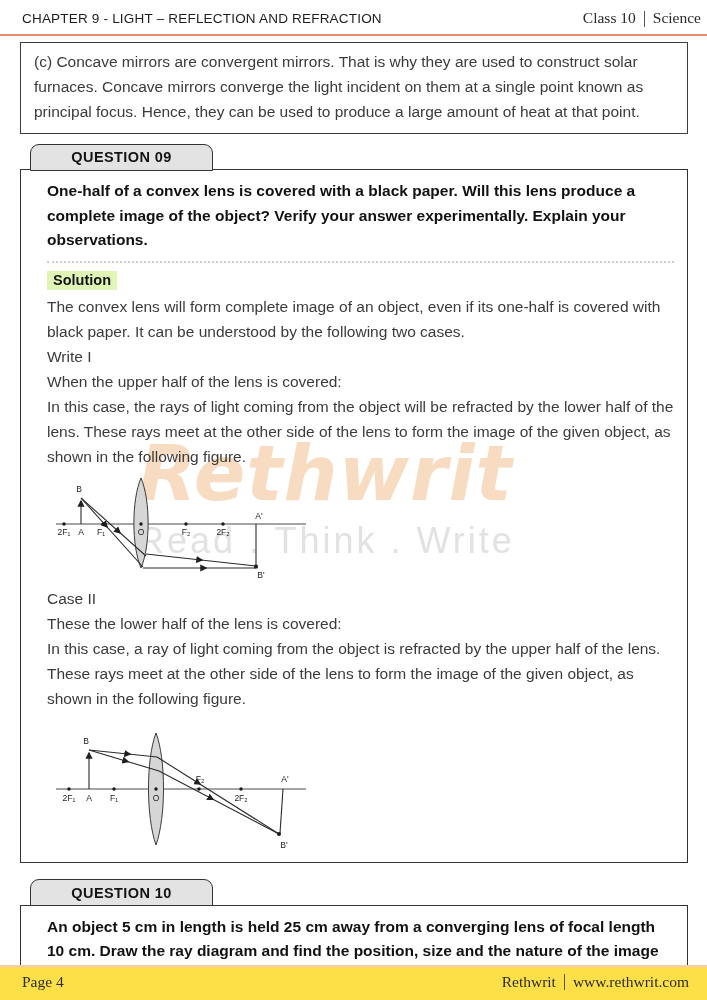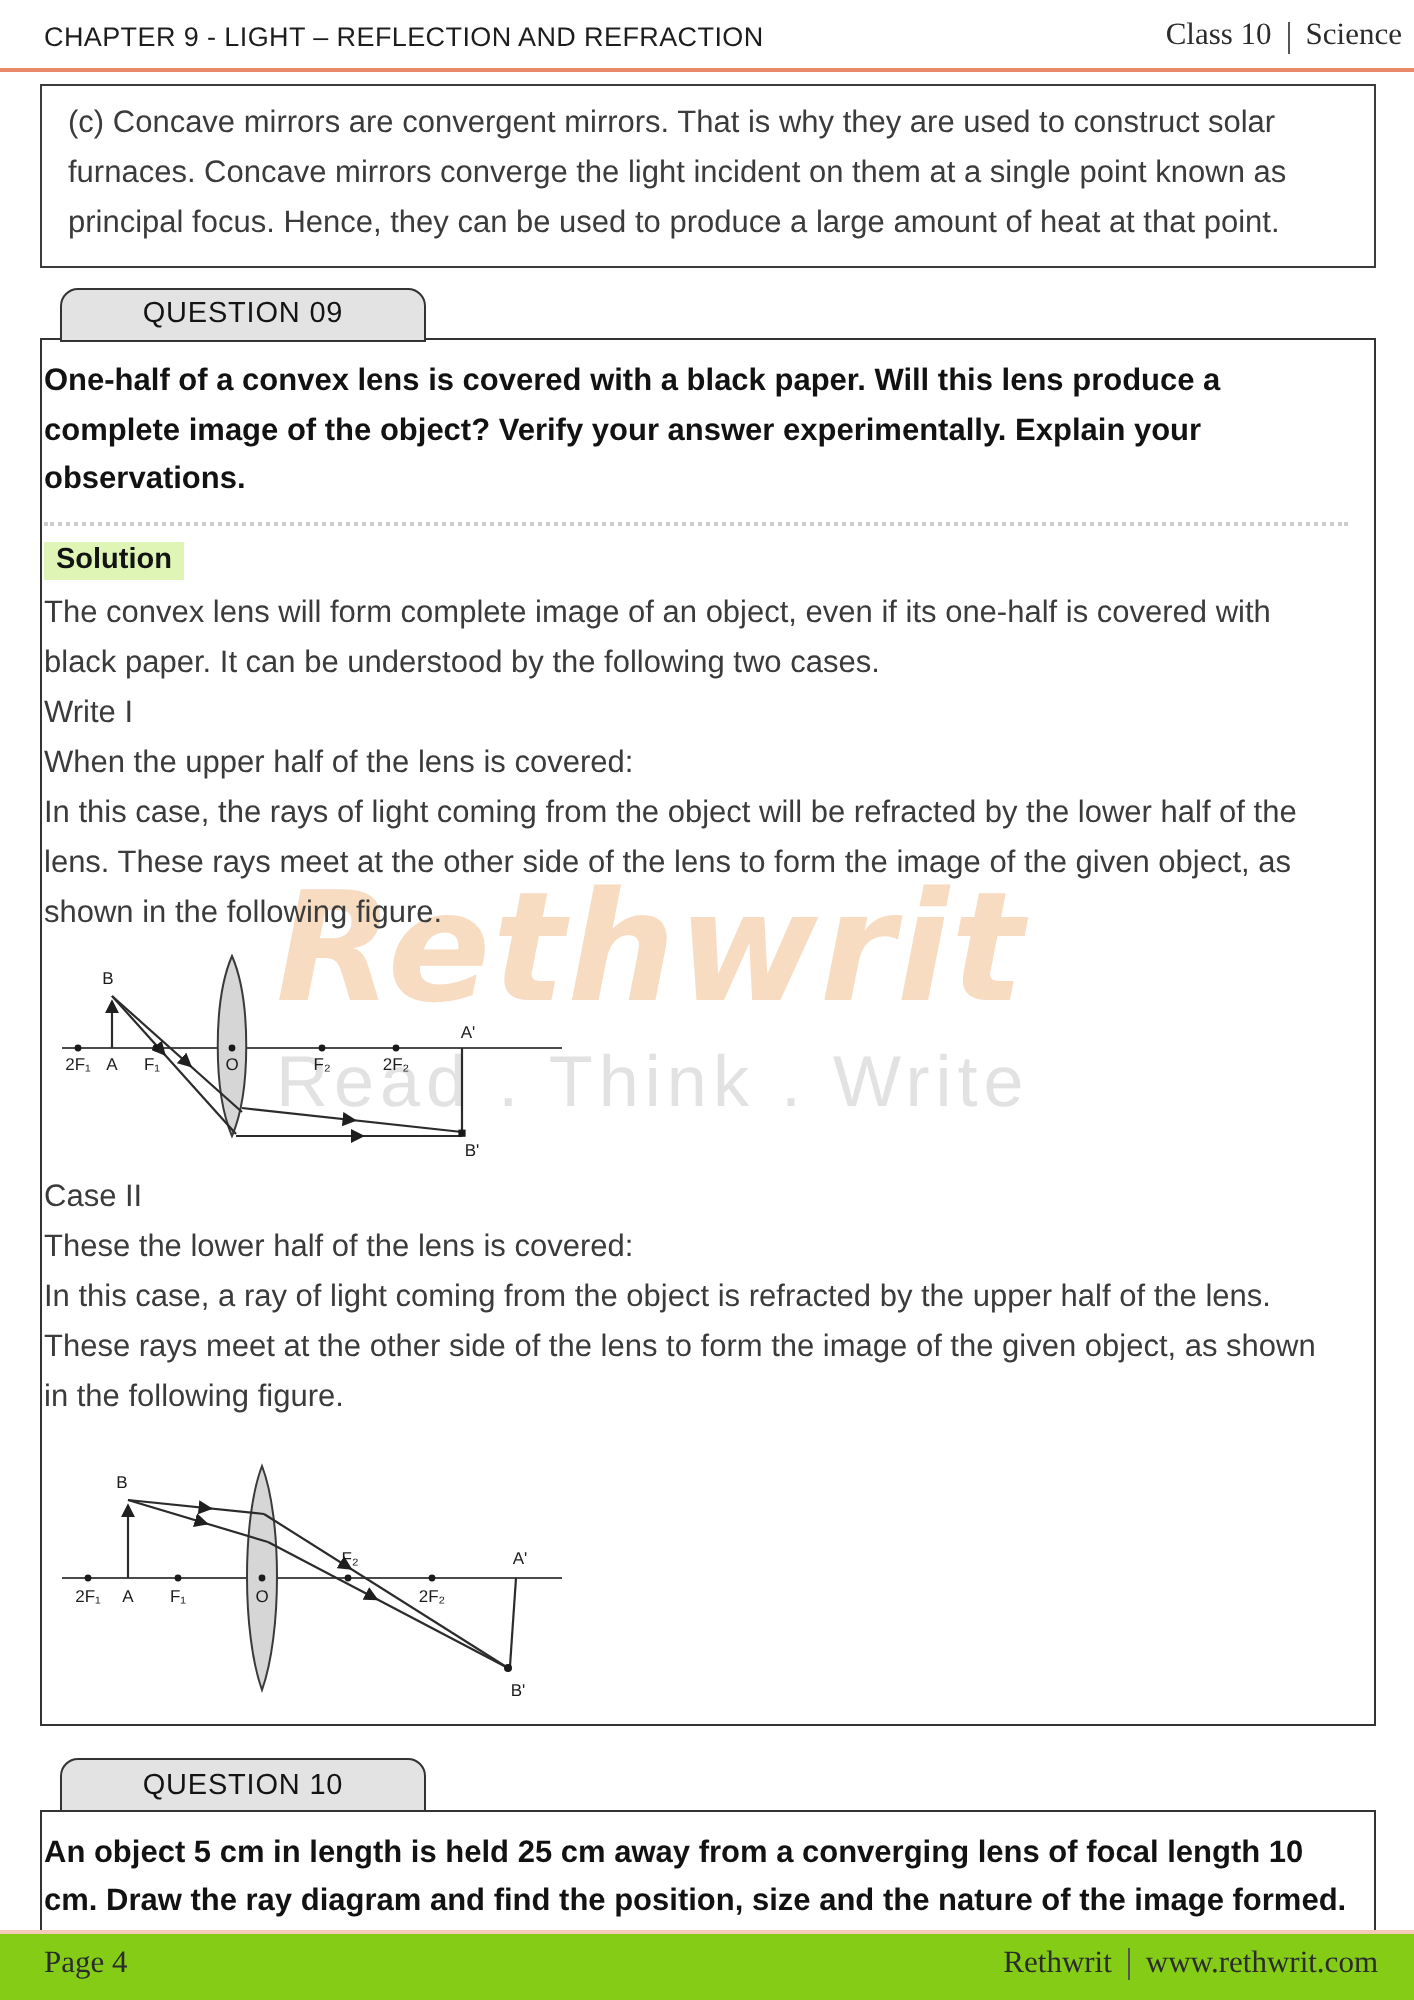--- a/index.html
+++ b/index.html
@@ -29,42 +29,42 @@
   
   .content { position:relative; z-index:1; margin:6px 20px 0 20px; width:668px; }
   .plain-box {
     border:1px solid #3c3c3c; padding:6px 13px 9px 13px; margin-bottom:8px;
   }
   .para { font-size:15.5px; line-height:25px; color:#3b3b3b; }
   .q-tab {
     width:183px; height:27px; margin-left:10px; background:#e3e3e3;
     border:1.5px solid #333; border-radius:9px 9px 0 0;
     display:flex; align-items:center; justify-content:center;
-    font-size:14.5px; font-weight:400; color:#141414; letter-spacing:0.4px;
+    font-size:14.5px; font-weight:700; color:#141414; letter-spacing:0.4px;
     position:relative; top:1.5px; z-index:2;
   }
-  .q-box { border:1.5px solid #333; padding:9px 13px 5px 1px; position:relative; }
+  .q-box { border:1.5px solid #333; padding:9px 13px 5px 26px; position:relative; }
   .q-text { font-size:15.5px; font-weight:700; line-height:24.5px; color:#121212; }
   .dotted-sep { border-top:2px dotted #cdcdcd; margin:8px 0 7px 0; }
   .solution-chip {
     display:inline-block; background:#def5b5; font-size:14.5px; font-weight:700;
     color:#131313; padding:1px 6px 2px 6px; margin:1px 0 4px 0;
   }
   .diagram { display:block; margin:3px 0 2px 6px; }
   .svg-label { font-family:"Liberation Sans", sans-serif; font-size:8.5px; fill:#1c1c1c; }
   .ray { stroke:#2b2b2b; stroke-width:1.1; fill:none; }
   .axis { stroke:#4a4a4a; stroke-width:1; }
   .lens { fill:#d6d6d6; stroke:#3a3a3a; stroke-width:1; }
   .pt { fill:#1a1a1a; }
   .gap { height:15px; }
   
   .footer {
     position:absolute; left:0; right:0; bottom:0; z-index:1;
     display:flex; justify-content:space-between; align-items:flex-end;
-    border-top:2px solid #f3cbb8; padding:6px 18px 9px 22px; background:#84cc16;
+    border-top:2px solid #f3cbb8; padding:6px 18px 9px 22px; background:#fde047;
     font-family:"Liberation Serif", serif; font-size:15.5px; color:#2b2b2b;
   }
   .footer-right { display:flex; align-items:center; }
   .footer-divider { display:inline-block; width:0; height:16px; border-left:1px solid #555; margin:0 8px; }
 </style>
 </head>
 <body>
 
 <div class="page">
 

